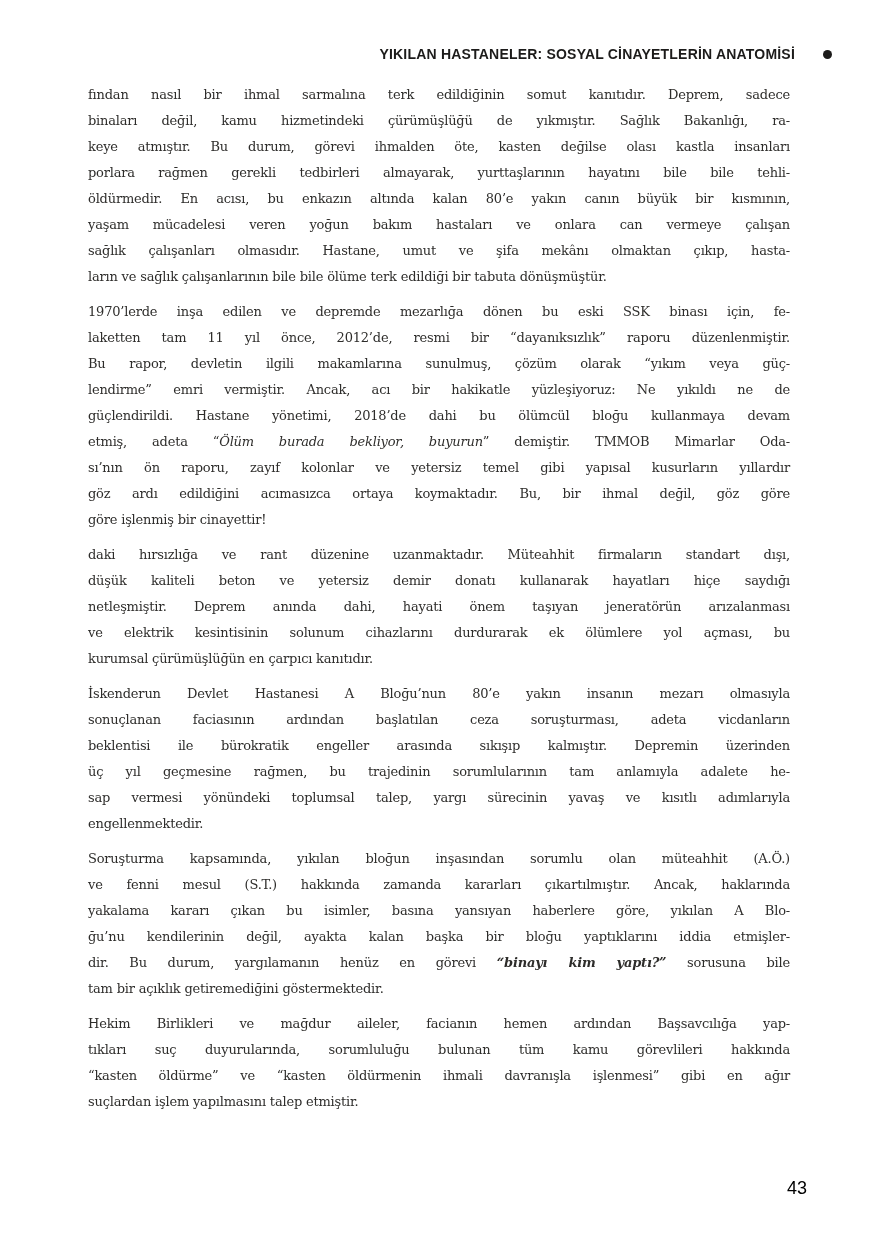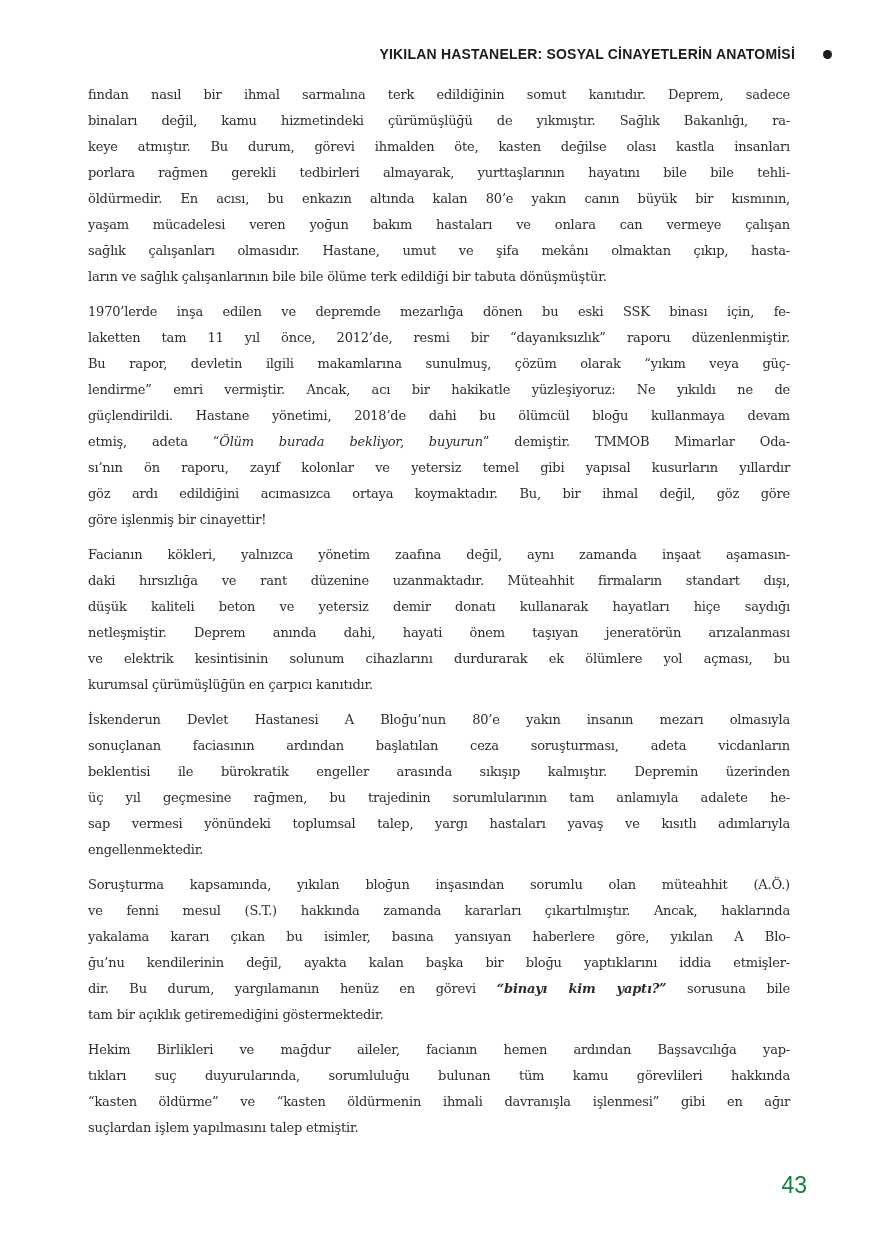--- a/index.html
+++ b/index.html
@@ -57,22 +57,22 @@
   .line.last {
     text-align-last: left;
   }
   .italic { font-style: italic; }
   .bold { font-weight: 700; font-style: italic; }
   .page-number {
     position: absolute;
     right: 70px;
     bottom: 42px;
     font-family: "Liberation Sans", sans-serif;
-    font-size: 23px;
-    color: #15803d;
+    font-size: 18px;
+    color: #000000;
   }
 </style>
 </head>
 <body>
 
 <header class="running-header">
   <span>YIKILAN HASTANELER: SOSYAL CİNAYETLERİN ANATOMİSİ</span><span class="bullet"></span>
 </header>
 
 <main class="article">
@@ -91,33 +91,32 @@
       <div class="line"><span>laketten tam 11 yıl önce, 2012’de, resmi bir “dayanıksızlık” raporu düzenlenmiştir.</span></div>
       <div class="line"><span>Bu rapor, devletin ilgili makamlarına sunulmuş, çözüm olarak “yıkım veya güç-</span></div>
       <div class="line"><span>lendirme” emri vermiştir. Ancak, acı bir hakikatle yüzleşiyoruz: Ne yıkıldı ne de</span></div>
       <div class="line"><span>güçlendirildi. Hastane yönetimi, 2018’de dahi bu ölümcül bloğu kullanmaya devam</span></div>
       <div class="line"><span>etmiş, adeta “</span><span class="italic">Ölüm burada bekliyor, buyurun</span><span>” demiştir. TMMOB Mimarlar Oda-</span></div>
       <div class="line"><span>sı’nın ön raporu, zayıf kolonlar ve yetersiz temel gibi yapısal kusurların yıllardır</span></div>
       <div class="line"><span>göz ardı edildiğini acımasızca ortaya koymaktadır. Bu, bir ihmal değil, göz göre</span></div>
       <div class="line last"><span>göre işlenmiş bir cinayettir!</span></div>
     </div>
     <div class="paragraph">
-      <div class="line"><span>Facianın kökleri, yalnızca yönetim zaafına değil, aynı zamanda inşaat aşamasın-</span></div>
       <div class="line"><span>daki hırsızlığa ve rant düzenine uzanmaktadır. Müteahhit firmaların standart dışı,</span></div>
       <div class="line"><span>düşük kaliteli beton ve yetersiz demir donatı kullanarak hayatları hiçe saydığı</span></div>
       <div class="line"><span>netleşmiştir. Deprem anında dahi, hayati önem taşıyan jeneratörün arızalanması</span></div>
       <div class="line"><span>ve elektrik kesintisinin solunum cihazlarını durdurarak ek ölümlere yol açması, bu</span></div>
       <div class="line last"><span>kurumsal çürümüşlüğün en çarpıcı kanıtıdır.</span></div>
     </div>
     <div class="paragraph">
       <div class="line"><span>İskenderun Devlet Hastanesi A Bloğu’nun 80’e yakın insanın mezarı olmasıyla</span></div>
       <div class="line"><span>sonuçlanan faciasının ardından başlatılan ceza soruşturması, adeta vicdanların</span></div>
       <div class="line"><span>beklentisi ile bürokratik engeller arasında sıkışıp kalmıştır. Depremin üzerinden</span></div>
       <div class="line"><span>üç yıl geçmesine rağmen, bu trajedinin sorumlularının tam anlamıyla adalete he-</span></div>
-      <div class="line"><span>sap vermesi yönündeki toplumsal talep, yargı hastaları yavaş ve kısıtlı adımlarıyla</span></div>
+      <div class="line"><span>sap vermesi yönündeki toplumsal talep, yargı sürecinin yavaş ve kısıtlı adımlarıyla</span></div>
       <div class="line last"><span>engellenmektedir.</span></div>
     </div>
     <div class="paragraph">
       <div class="line"><span>Soruşturma kapsamında, yıkılan bloğun inşasından sorumlu olan müteahhit (A.Ö.)</span></div>
       <div class="line"><span>ve fenni mesul (S.T.) hakkında zamanda kararları çıkartılmıştır. Ancak, haklarında</span></div>
       <div class="line"><span>yakalama kararı çıkan bu isimler, basına yansıyan haberlere göre, yıkılan A Blo-</span></div>
       <div class="line"><span>ğu’nu kendilerinin değil, ayakta kalan başka bir bloğu yaptıklarını iddia etmişler-</span></div>
       <div class="line"><span>dir. Bu durum, yargılamanın henüz en görevi </span><span class="bold">“binayı kim yaptı?”</span><span> sorusuna bile</span></div>
       <div class="line last"><span>tam bir açıklık getiremediğini göstermektedir.</span></div>
     </div>

